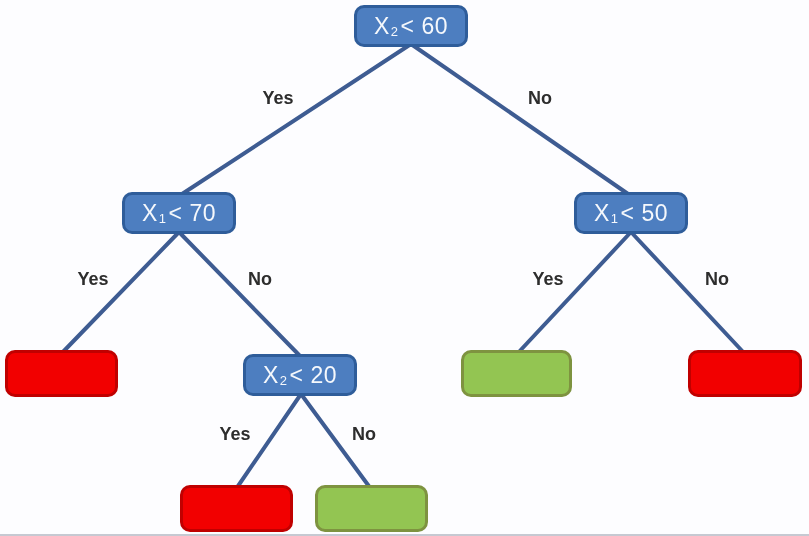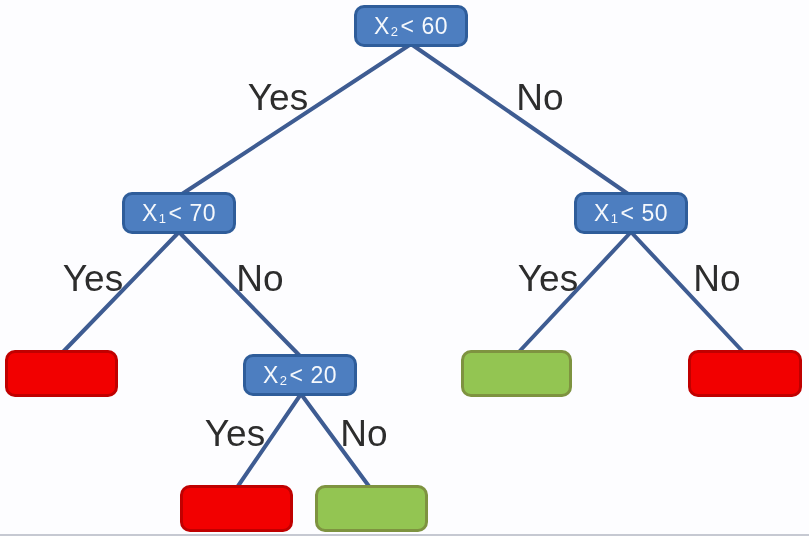--- a/index.html
+++ b/index.html
@@ -57,22 +57,23 @@
     border-color: var(--leaf-red-border, #c00000);
   }
   .leaf-node[data-color="green"] {
     background: var(--leaf-green-fill, #93c552);
     border-color: var(--leaf-green-border, #7e9340);
   }
   .edge-label {
     position: absolute;
     transform: translate(-50%, -50%);
     color: var(--label-text, #2d2d2d);
-    font-size: 37px;
+    font-size: 18px;
     white-space: nowrap;
+    font-weight: bold;
   }
   .bottom-line {
     position: absolute;
     left: 0; bottom: 0;
     width: 100%; height: 2px;
     background: var(--bottom-line, #c6c9d2);
   }
 </style>
 </head>
 <body>

